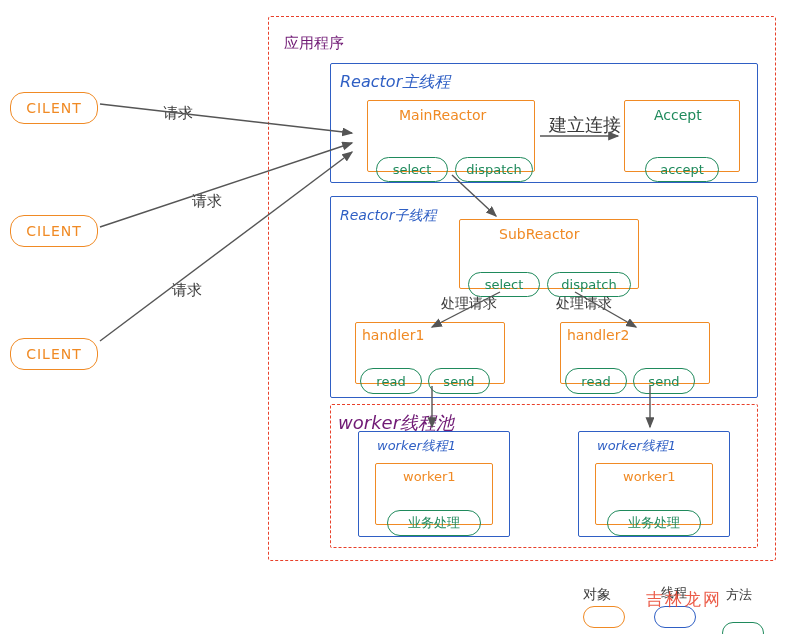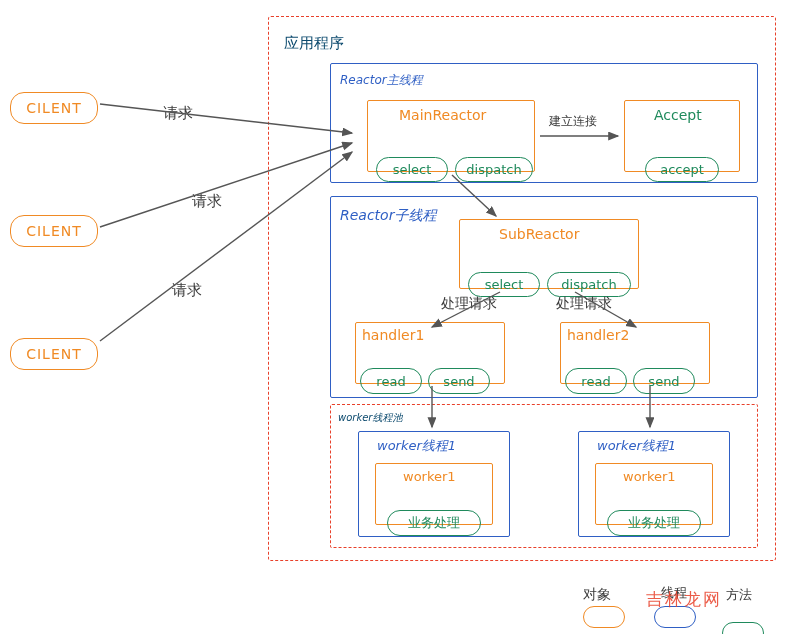--- a/index.html
+++ b/index.html
@@ -6,21 +6,21 @@
   body{width:785px;height:634px;position:relative;overflow:hidden;
        font-family:"DejaVu Sans","Liberation Sans",sans-serif;}
   .canvas{position:absolute;left:0;top:0;width:785px;height:634px;}
   .box{position:absolute;box-sizing:border-box;border-radius:14px;}
   
   .red-dash{border:1.5px dashed #e8402a;}
   .blue{border:1.5px solid #2f5fc4;}
   .orange{border:1.5px solid #f08a24;}
   .green{border:1.5px solid #1f8a5c;margin-top:16px;}
   .lbl{position:absolute;white-space:nowrap;}
-  .lbl-red{color:#0c4a6e;}
+  .lbl-red{color:#701a75;}
   .lbl-blue{color:#2f5fc4;}
   .lbl-orange{color:#f08a24;}
   .lbl-green{color:#1f8a5c;}
   .lbl-dark{color:#3a3a3a;}
   .center{display:flex;align-items:center;justify-content:center;}
   .hand{font-family:"DejaVu Sans","Liberation Sans",sans-serif;}
   svg.lines{position:absolute;left:0;top:0;width:785px;height:634px;pointer-events:none;}
   .wm{position:absolute;font-family:"DejaVu Sans","Liberation Sans",sans-serif;}
 </style>
 </head>
@@ -39,32 +39,32 @@
   </div>
   <div class="box orange center" style="left:10px;top:338px;width:88px;height:32px;">
     <span class="lbl-orange hand" style="position:static;font-size:14px;letter-spacing:1px;">CILENT</span>
   </div>
 
   <div class="lbl lbl-dark hand" style="left:163px;top:104px;font-size:15px;">请求</div>
   <div class="lbl lbl-dark hand" style="left:192px;top:192px;font-size:15px;">请求</div>
   <div class="lbl lbl-dark hand" style="left:172px;top:281px;font-size:15px;">请求</div>
 
   <div class="box blue" style="left:330px;top:63px;width:428px;height:120px;border-radius:2px;"></div>
-  <div class="lbl lbl-blue hand" style="left:340px;top:72px;font-size:12px;font-style:italic;">Reactor主线程</div>
+  <div class="lbl lbl-blue hand" style="left:340px;top:72px;font-size:16px;font-style:italic;">Reactor主线程</div>
 
   <div class="box orange" style="left:367px;top:100px;width:168px;height:72px;border-radius:2px;"></div>
   <div class="lbl lbl-orange hand" style="left:399px;top:107px;font-size:14px;">MainReactor</div>
   <div class="box green center" style="left:376px;top:141px;width:72px;height:25px;">
     <span class="lbl-green hand" style="position:static;font-size:13px;">select</span>
   </div>
   <div class="box green center" style="left:455px;top:141px;width:78px;height:25px;">
     <span class="lbl-green hand" style="position:static;font-size:13px;">dispatch</span>
   </div>
 
-  <div class="lbl lbl-dark hand" style="left:549px;top:113px;font-size:12px;">建立连接</div>
+  <div class="lbl lbl-dark hand" style="left:549px;top:113px;font-size:18px;">建立连接</div>
 
   <div class="box orange" style="left:624px;top:100px;width:116px;height:72px;border-radius:2px;"></div>
   <div class="lbl lbl-green hand" style="left:654px;top:107px;font-size:14px;">Accept</div>
   <div class="box green center" style="left:645px;top:141px;width:74px;height:25px;">
     <span class="lbl-green hand" style="position:static;font-size:13px;">accept</span>
   </div>
 
   <div class="box blue" style="left:330px;top:196px;width:428px;height:202px;border-radius:2px;"></div>
   <div class="lbl lbl-blue hand" style="left:340px;top:207px;font-size:14px;font-style:italic;">Reactor子线程</div>
 
@@ -92,21 +92,21 @@
   <div class="box orange" style="left:560px;top:322px;width:150px;height:62px;border-radius:2px;"></div>
   <div class="lbl lbl-orange hand" style="left:567px;top:327px;font-size:14px;">handler2</div>
   <div class="box green center" style="left:565px;top:352px;width:62px;height:26px;">
     <span class="lbl-green hand" style="position:static;font-size:13px;">read</span>
   </div>
   <div class="box green center" style="left:633px;top:352px;width:62px;height:26px;">
     <span class="lbl-green hand" style="position:static;font-size:13px;">send</span>
   </div>
 
   <div class="box red-dash" style="left:330px;top:404px;width:428px;height:144px;border-radius:2px;"></div>
-  <div class="lbl lbl-red hand" style="left:338px;top:411px;font-size:10px;font-style:italic;">worker线程池</div>
+  <div class="lbl lbl-red hand" style="left:338px;top:411px;font-size:18px;font-style:italic;">worker线程池</div>
 
   <div class="box blue" style="left:358px;top:431px;width:152px;height:106px;border-radius:2px;"></div>
   <div class="lbl lbl-blue hand" style="left:377px;top:437px;font-size:13px;font-style:italic;">worker线程1</div>
   <div class="box orange" style="left:375px;top:463px;width:118px;height:62px;border-radius:2px;"></div>
   <div class="lbl lbl-orange hand" style="left:403px;top:469px;font-size:13px;">worker1</div>
   <div class="box green center" style="left:387px;top:494px;width:94px;height:26px;">
     <span class="lbl-green hand" style="position:static;font-size:13px;">业务处理</span>
   </div>
 
   <div class="box blue" style="left:578px;top:431px;width:152px;height:106px;border-radius:2px;"></div>

